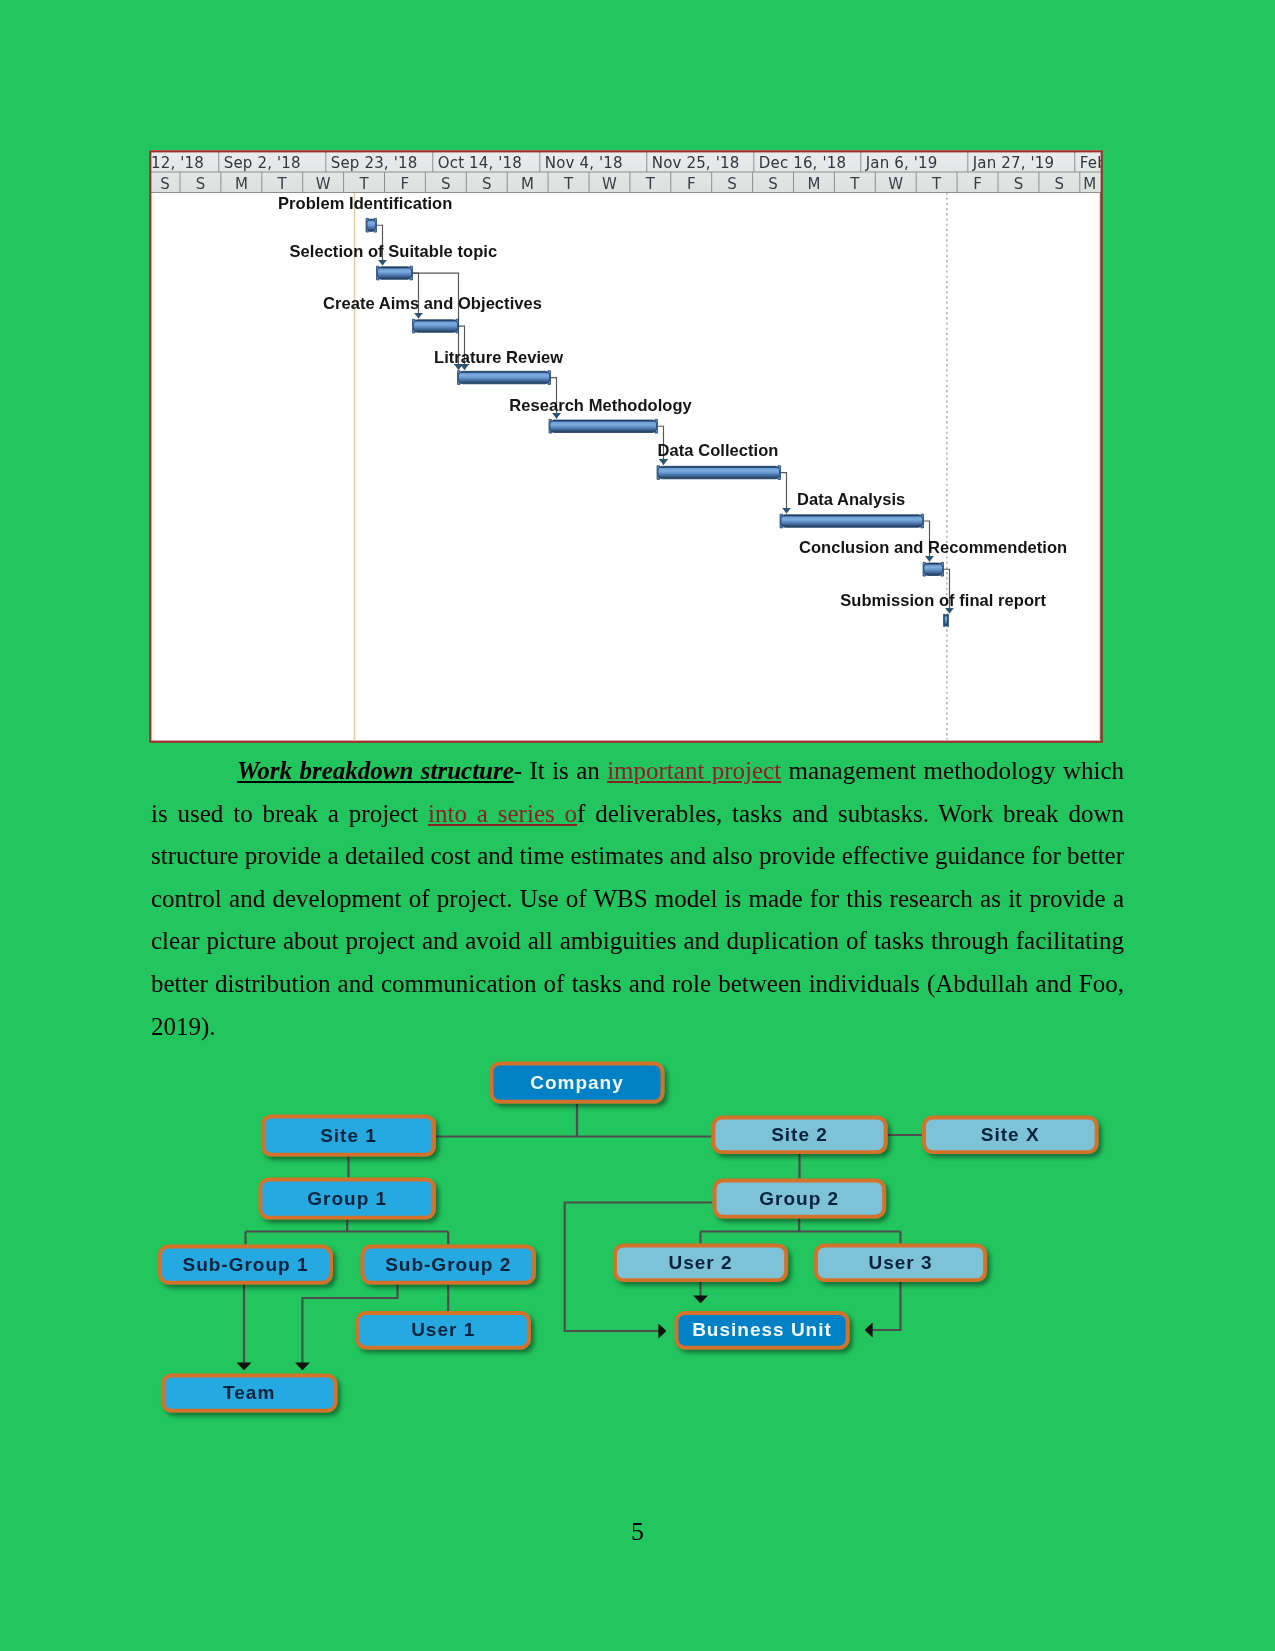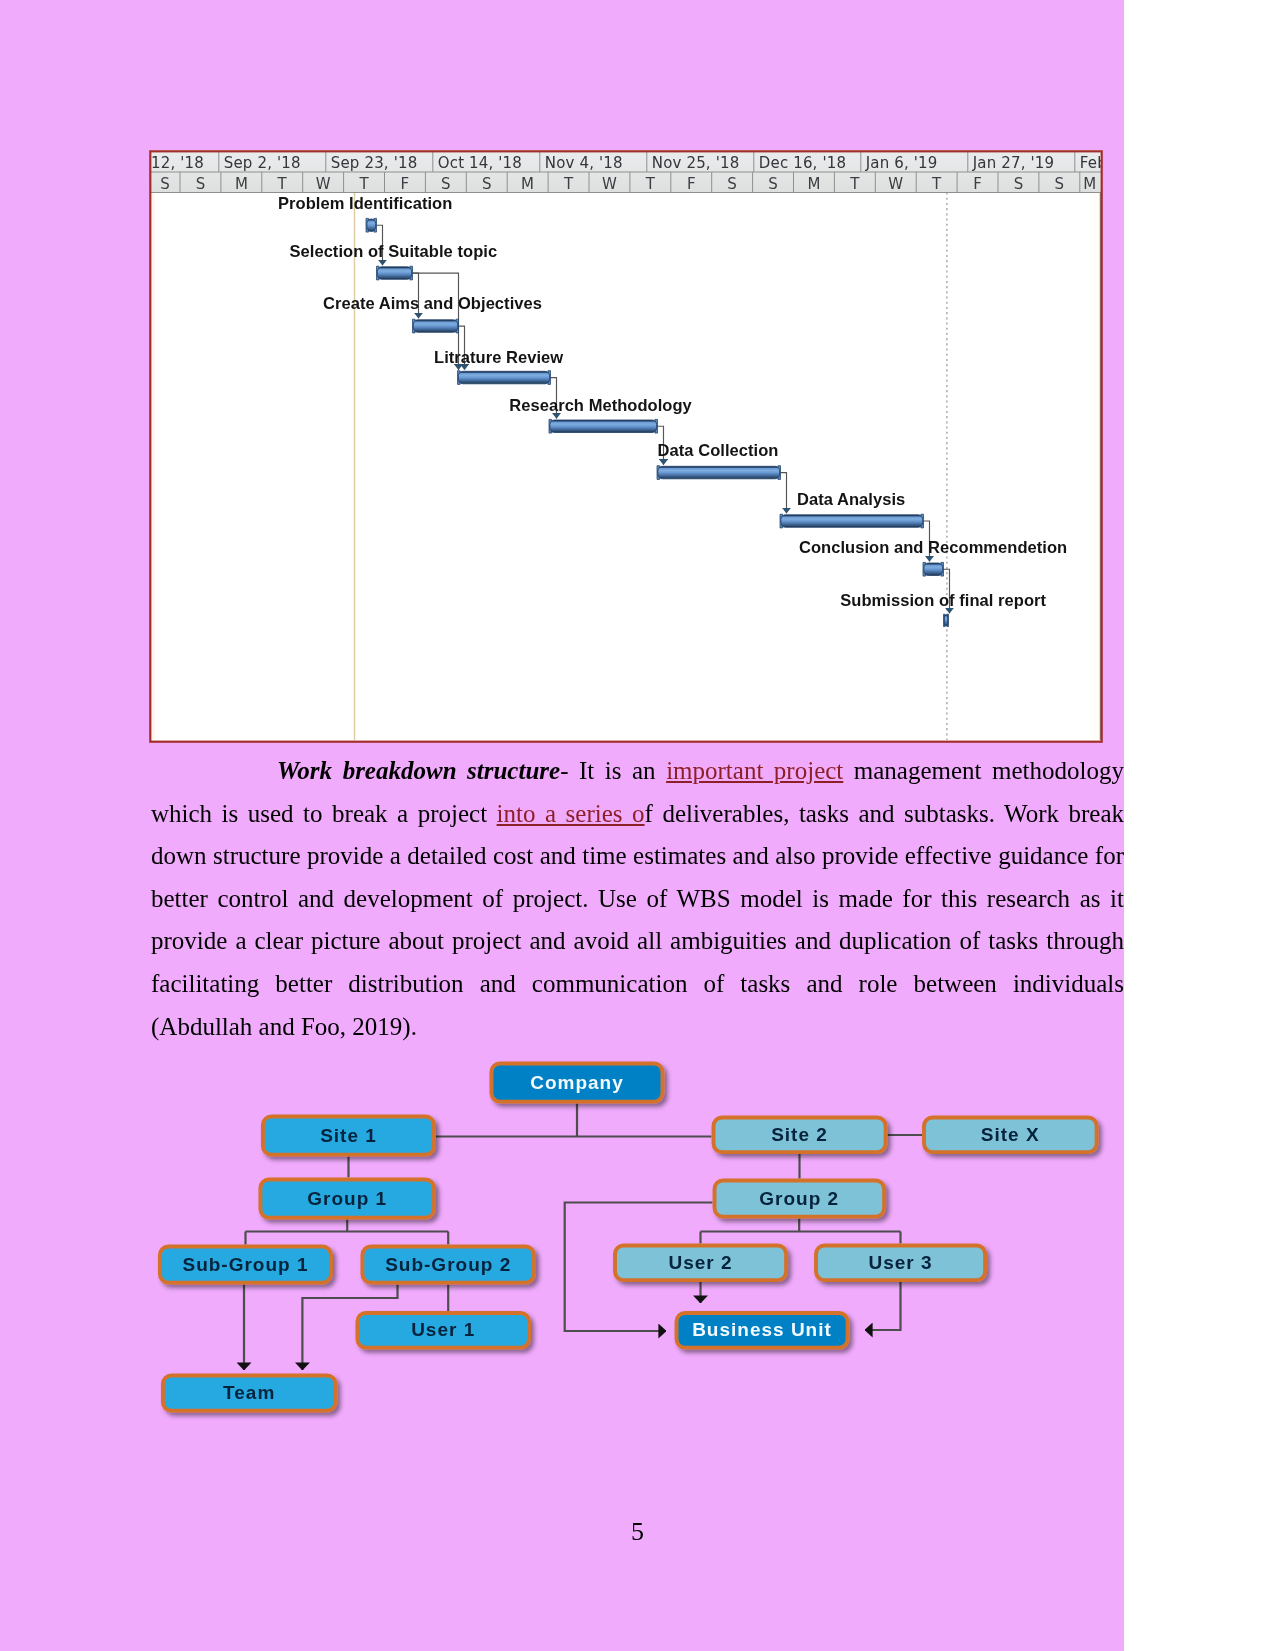--- a/index.html
+++ b/index.html
@@ -1,37 +1,37 @@
 <!DOCTYPE html>
 <html><head>
 <meta charset="utf-8">
 <title>WBS page</title>
 <style>
   html,body{margin:0;padding:0;background:#ffffff;}
   body{width:1275px;height:1651px;position:relative;overflow:hidden;
        font-family:"Liberation Serif",serif;color:#000;
        -webkit-font-smoothing:antialiased;}
-  .page{position:absolute;left:0;top:0;width:1124px;height:1651px;background:#f0abfc;
+  .page{position:absolute;left:0;top:0;width:1275px;height:1651px;background:#22c55e;
         transform:translateZ(0);}
   svg.art{position:absolute;left:0;top:0;pointer-events:none;
           transform:translateZ(0);will-change:transform;}
   .figure{position:absolute;left:0;top:0;width:1275px;height:1651px;}
   
   text.g-date{font-family:"DejaVu Sans",sans-serif;font-size:15px;letter-spacing:0.15px;fill:#33363a;}
   text.g-day{font-family:"DejaVu Sans",sans-serif;font-size:15px;fill:#3b3e42;}
   text.g-label{font-family:"Liberation Sans",sans-serif;font-size:16.5px;letter-spacing:0.05px;font-weight:700;fill:#141414;}
   
   text.wbs-text-dark{font-family:"Liberation Sans",sans-serif;font-size:19px;letter-spacing:1px;font-weight:700;fill:#06233e;}
   text.wbs-text-light{font-family:"Liberation Sans",sans-serif;font-size:19px;letter-spacing:1px;font-weight:700;fill:#f2faff;}
   
   .para{position:absolute;left:151px;top:725px;width:973px;transform:translateZ(0);
         font-family:"Liberation Serif",serif;font-size:25px;line-height:42.6px;
         text-align:justify;text-justify:inter-word;color:#000;}
   .para .ind{display:inline-block;width:86px;}
-  .para b.hd{font-weight:700;font-style:italic;margin-left:40px;}
+  .para b.hd{font-weight:700;font-style:italic;text-decoration:underline;}
   .para span.hl{color:#8d1f26;text-decoration:underline;}
   .pageno{position:absolute;left:0;top:1517px;width:1275px;text-align:center;transform:translateZ(0);
           font-family:"Liberation Serif",serif;font-size:26px;line-height:30px;color:#000;}
 </style>
 </head>
 <body>
 
 <div class="page">
 
   <div class="figure">

